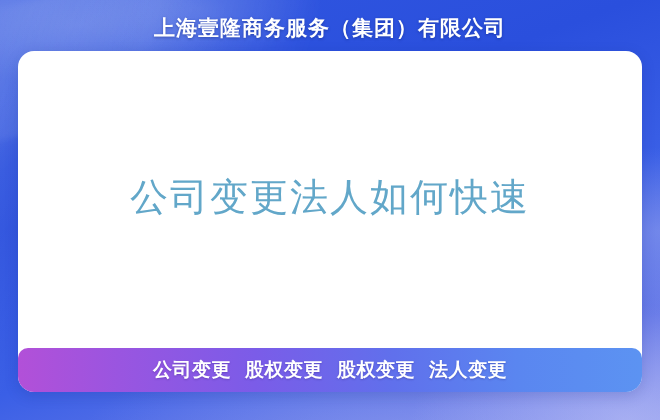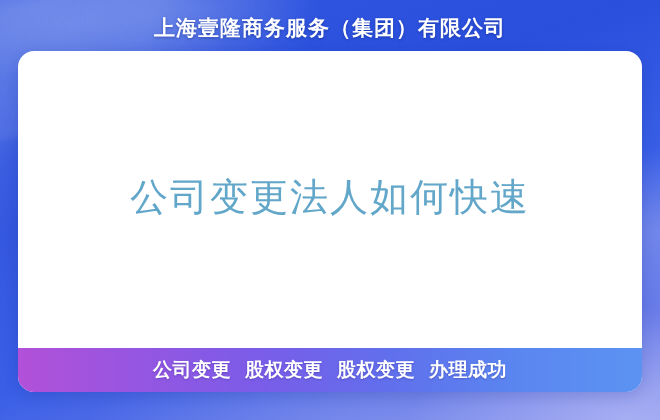--- a/index.html
+++ b/index.html
@@ -107,20 +107,21 @@
 
   
   .tag-bar {
     flex: 0 0 auto;
     height: 44px;
     background: linear-gradient(90deg, #b250d8 0%, #9a55e0 16%, #7b5ce8 38%, #6070ec 60%, #5a86f0 80%, #5c93f2 100%);
     display: flex;
     align-items: center;
     justify-content: center;
     gap: 14px;
+    border-radius: 10px;
   }
 
   .tag-item {
     color: #ffffff;
     font-size: 19px;
     font-weight: bold;
     letter-spacing: 0.5px;
     line-height: 24px;
     white-space: nowrap;
     text-shadow: 0 1px 2px rgba(40,20,110,0.30);
@@ -140,17 +141,17 @@
   <div class="card">
 
     <div class="card-body">
       <div class="headline-line">公司变更法人如何快速</div>
     </div>
 
     <div class="tag-bar">
       <span class="tag-item">公司变更</span>
       <span class="tag-item">股权变更</span>
       <span class="tag-item">股权变更</span>
-      <span class="tag-item">办理成功</span>
+      <span class="tag-item">法人变更</span>
     </div>
 
   </div>
 </div>
 
 </body></html>

